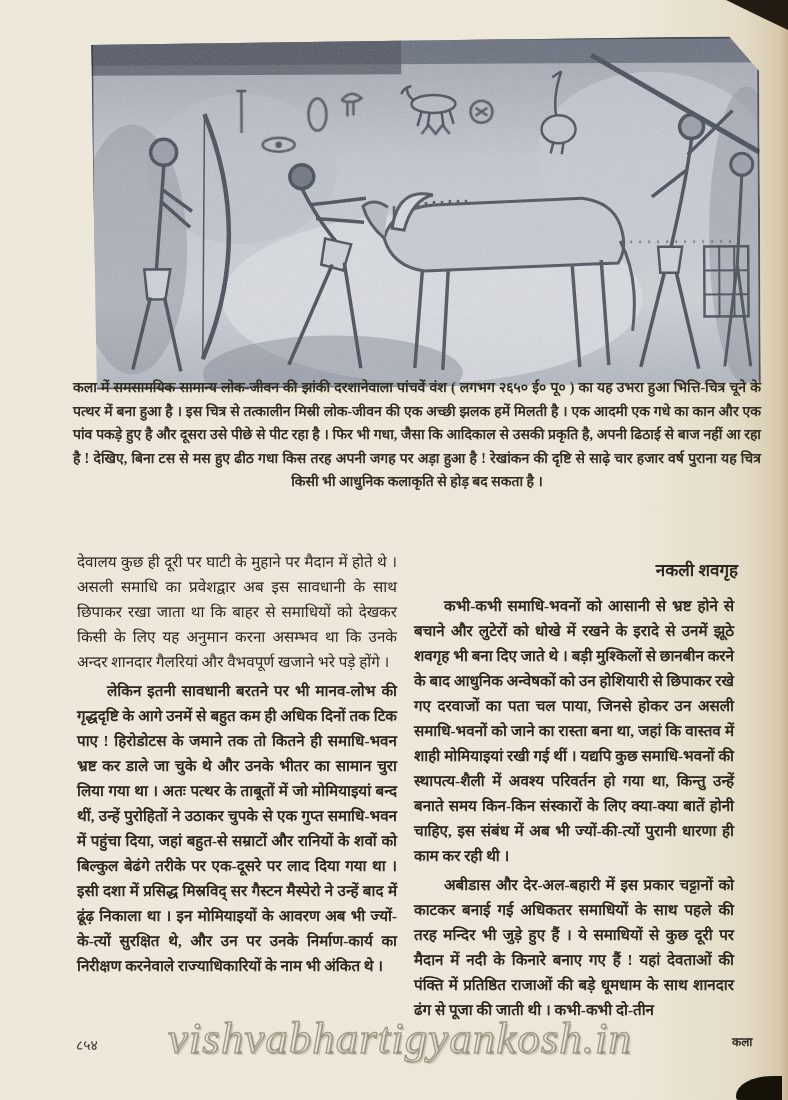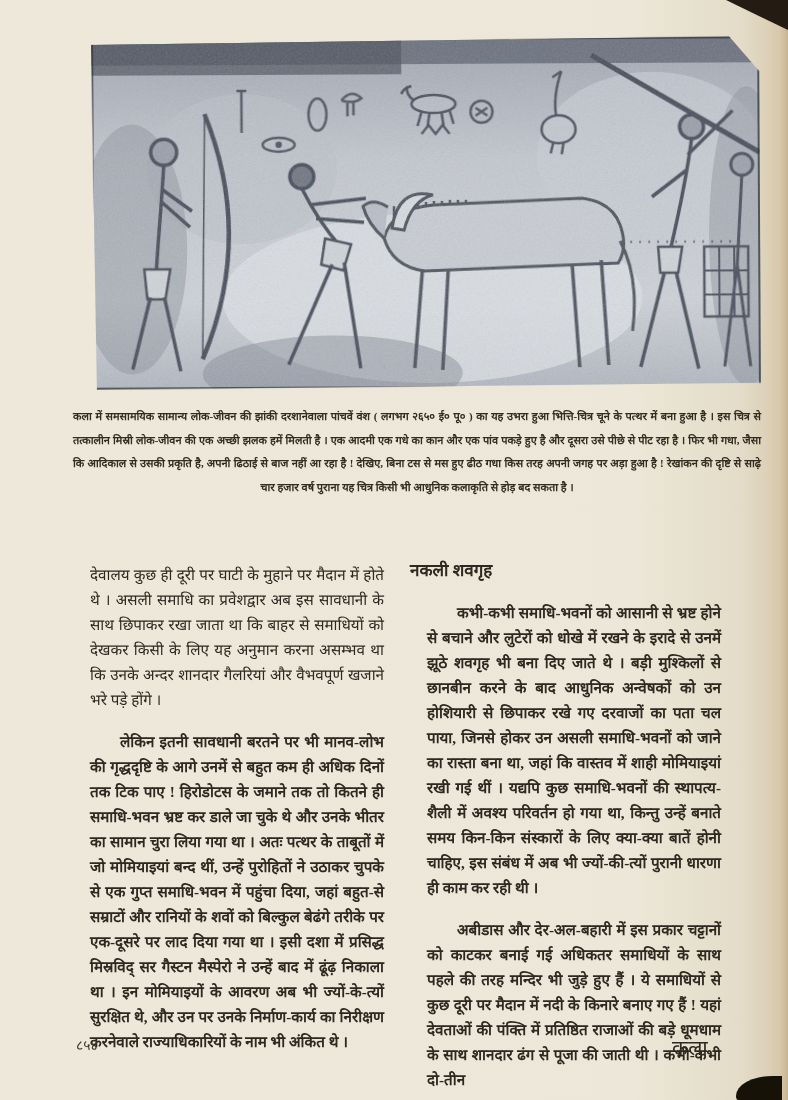--- a/index.html
+++ b/index.html
@@ -14,33 +14,33 @@
         background:linear-gradient(90deg,rgba(214,200,171,0) 0%,#d9c9ad 55%,#cdb globalen 100%);
         background:linear-gradient(90deg,rgba(214,200,171,0) 0%,#d9c9ad 55%,#c8b493 100%);}
   .page-curl{position:absolute;right:6px;bottom:0;width:46px;height:24px;background:#171208;
         border-radius:95% 0 0 6%/100% 0 0 20%;}
   
   .photo{position:absolute;left:92px;top:38px;width:668px;height:350px;
         clip-path:polygon(0 1.5%,95.5% 0,100% 10%,100% 99%,0.6% 100%);
         transform:rotate(-0.3deg);box-shadow:0 0 0 1px rgba(60,60,70,.25);}
   .photo svg{display:block;width:100%;height:100%;}
   
-  .caption{position:absolute;left:73px;top:405px;width:688px;
-        font-size:11px;line-height:23.5px;text-align:justify;text-align-last:center;
+  .caption{position:absolute;left:73px;top:376px;width:688px;
+        font-size:14px;line-height:23.5px;text-align:justify;text-align-last:center;
         font-weight:bold;color:#332c21;}
   
   .col{position:absolute;font-size:15.2px;line-height:25px;text-align:justify;color:#2e2820;}
-  .col p{margin:17px;}
+  .col p{margin:4px;}
   .col p.ind{text-indent:30px;font-weight:bold;}
   .col-left{left:73px;top:545px;width:328px;}
   .col-right{left:410px;top:558px;width:328px;}
-  .col-right h3{margin:0 0 10px 0;font-size:17px;text-align:left;font-weight:bold;color:#2e2820;}
+  .col-right h3{margin:0 0 10px 0;font-size:17px;text-align:right;font-weight:bold;color:#2e2820;}
   
   .page-num{position:absolute;left:76px;top:1035px;font-size:14px;color:#3a332a;}
-  .section-label{position:absolute;left:672px;top:1033px;font-size:21px;font-weight:normal;color:#2e2820;}
+  .section-label{position:absolute;left:732px;top:1033px;font-size:12px;font-weight:bold;color:#2e2820;}
   .watermark{position:absolute;left:150px;top:1012px;width:500px;text-align:center;
         font-size:45px;font-style:italic;letter-spacing:1px;
         color:rgba(236,231,216,.25);
         -webkit-text-stroke:1.4px rgba(115,104,85,.6);
         text-shadow:2px 2px 1px rgba(115,104,85,.28);}
 </style>
 </head>
 <body>
 
 <div class="page">
@@ -148,19 +148,20 @@
     <p>देवालय कुछ ही दूरी पर घाटी के मुहाने पर मैदान में होते थे । असली समाधि का प्रवेशद्वार अब इस सावधानी के साथ छिपाकर रखा जाता था कि बाहर से समाधियों को देखकर किसी के लिए यह अनुमान करना असम्भव था कि उनके अन्दर शानदार गैलरियां और वैभवपूर्ण खजाने भरे पड़े होंगे ।</p>
     <p class="ind">लेकिन इतनी सावधानी बरतने पर भी मानव-लोभ की गृद्धदृष्टि के आगे उनमें से बहुत कम ही अधिक दिनों तक टिक पाए ! हिरोडोटस के जमाने तक तो कितने ही समाधि-भवन भ्रष्ट कर डाले जा चुके थे और उनके भीतर का सामान चुरा लिया गया था । अतः पत्थर के ताबूतों में जो मोमियाइयां बन्द थीं, उन्हें पुरोहितों ने उठाकर चुपके से एक गुप्त समाधि-भवन में पहुंचा दिया, जहां बहुत-से सम्राटों और रानियों के शवों को बिल्कुल बेढंगे तरीके पर एक-दूसरे पर लाद दिया गया था । इसी दशा में प्रसिद्ध मिस्रविद् सर गैस्टन मैस्पेरो ने उन्हें बाद में ढूंढ़ निकाला था । इन मोमियाइयों के आवरण अब भी ज्यों-के-त्यों सुरक्षित थे, और उन पर उनके निर्माण-कार्य का निरीक्षण करनेवाले राज्याधिकारियों के नाम भी अंकित थे ।</p>
   </div>
 
   <div class="col col-right">
     <h3>नकली शवगृह</h3>
     <p class="ind">कभी-कभी समाधि-भवनों को आसानी से भ्रष्ट होने से बचाने और लुटेरों को धोखे में रखने के इरादे से उनमें झूठे शवगृह भी बना दिए जाते थे । बड़ी मुश्किलों से छानबीन करने के बाद आधुनिक अन्वेषकों को उन होशियारी से छिपाकर रखे गए दरवाजों का पता चल पाया, जिनसे होकर उन असली समाधि-भवनों को जाने का रास्ता बना था, जहां कि वास्तव में शाही मोमियाइयां रखी गई थीं । यद्यपि कुछ समाधि-भवनों की स्थापत्य-शैली में अवश्य परिवर्तन हो गया था, किन्तु उन्हें बनाते समय किन-किन संस्कारों के लिए क्या-क्या बातें होनी चाहिए, इस संबंध में अब भी ज्यों-की-त्यों पुरानी धारणा ही काम कर रही थी ।</p>
     <p class="ind">अबीडास और देर-अल-बहारी में इस प्रकार चट्टानों को काटकर बनाई गई अधिकतर समाधियों के साथ पहले की तरह मन्दिर भी जुड़े हुए हैं । ये समाधियों से कुछ दूरी पर मैदान में नदी के किनारे बनाए गए हैं ! यहां देवताओं की पंक्ति में प्रतिष्ठित राजाओं की बड़े धूमधाम के साथ शानदार ढंग से पूजा की जाती थी । कभी-कभी दो-तीन</p>
   </div>
 
+  <div class="watermark">vishvabhartigyankosh.in</div>
   <div class="page-num">८५४</div>
   <div class="section-label">कला</div>
 
   <div class="edge-band"></div>
   <div class="corner-wedge"></div>
   <div class="page-curl"></div>
 </div>
 
 </body></html>

